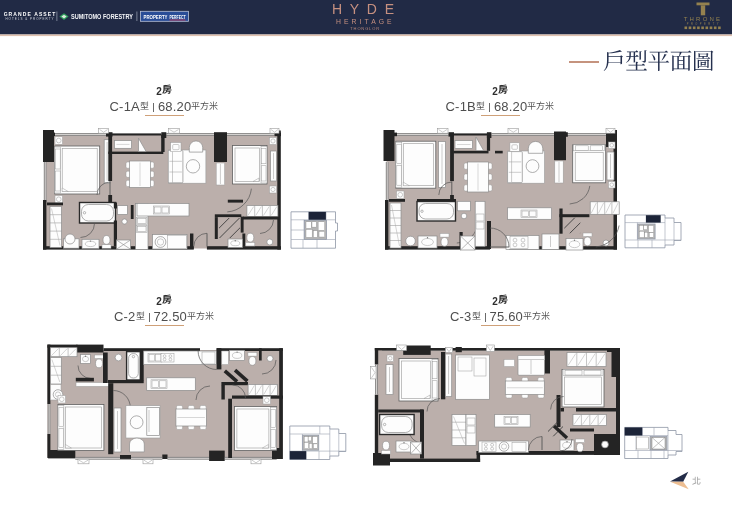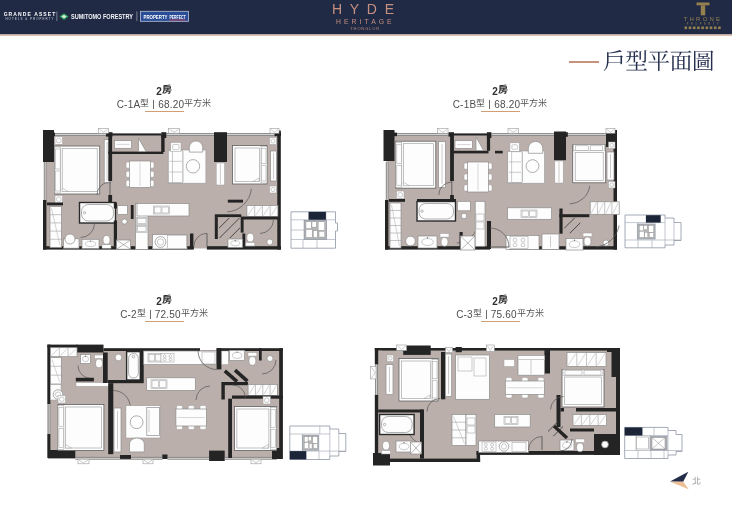--- a/index.html
+++ b/index.html
@@ -1,19 +1,19 @@
 <!DOCTYPE html>
 <html><head>
 <meta charset="utf-8">
 <style>
 html,body{margin:0;padding:0;}
 body{width:732px;height:514px;position:relative;background:#fff;font-family:"Liberation Sans",sans-serif;overflow:hidden;}
 .abs{position:absolute;}
 .planhdr{position:absolute;text-align:center;}
-.planhdr .s{font-size:10px;color:#4e4e4e;margin-top:2px;letter-spacing:.2px;}
+.planhdr .s{font-size:13px;color:#4e4e4e;margin-top:2px;letter-spacing:.2px;}
 .planhdr .u{height:1.5px;background:#cfa078;margin:1px auto 0;width:39px;}
 svg{display:block;overflow:visible;}
 .planhdr svg{display:inline;}
 </style>
 </head>
 <body>
 
 <svg class="abs" style="left:0;top:0;" width="732" height="40" viewBox="0 0 732 40">
     <rect x="0" y="0" width="732" height="34.5" fill="#212a45"></rect>
     <rect x="0" y="34.5" width="732" height="1.6" fill="#dfc0ae"></rect>

